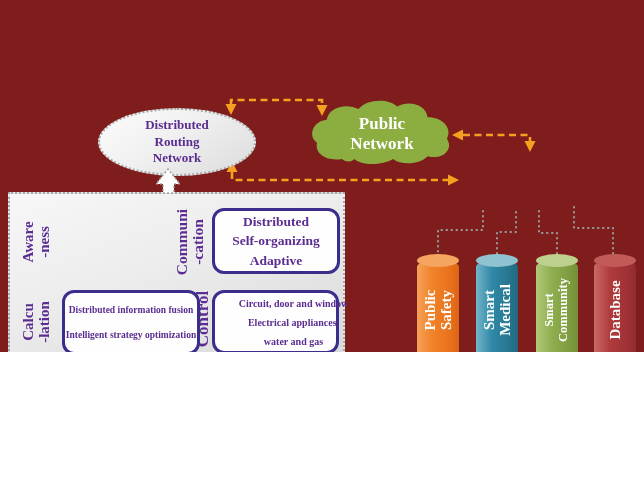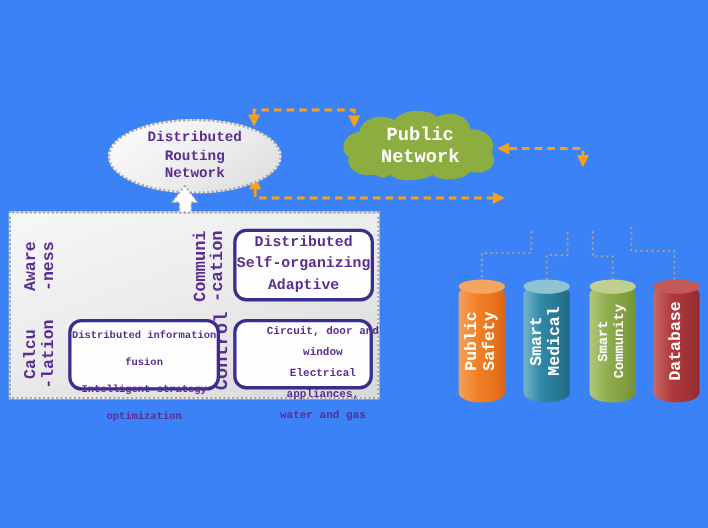--- a/index.html
+++ b/index.html
@@ -1,18 +1,18 @@
 <!DOCTYPE html>
 <html><head>
 <meta charset="utf-8">
 <style>
   html,body{margin:0;padding:0;background:#fff;}
   .canvas{
-    position:relative;width:644px;height:480px;background:#3b82f6;overflow:hidden;
-    font-family:Liberation Mono, monospace;
+    position:relative;width:644px;height:352px;background:#7f1d1d;overflow:hidden;
+    font-family:Liberation Serif, serif;
   }
   
   .wire-layer{position:absolute;left:0;top:0;width:644px;height:480px;z-index:1;}
   .top-wire-layer{position:absolute;left:0;top:0;width:644px;height:480px;z-index:6;pointer-events:none;}
 
   
   .routing-ellipse{
     position:absolute;left:98px;top:108px;width:154px;height:64px;z-index:3;
     border:2px dotted #a9a9a9;border-radius:50%;
     background:linear-gradient(145deg,#fcfcfc 0%,#f0f0f0 45%,#dcdcdc 100%);

